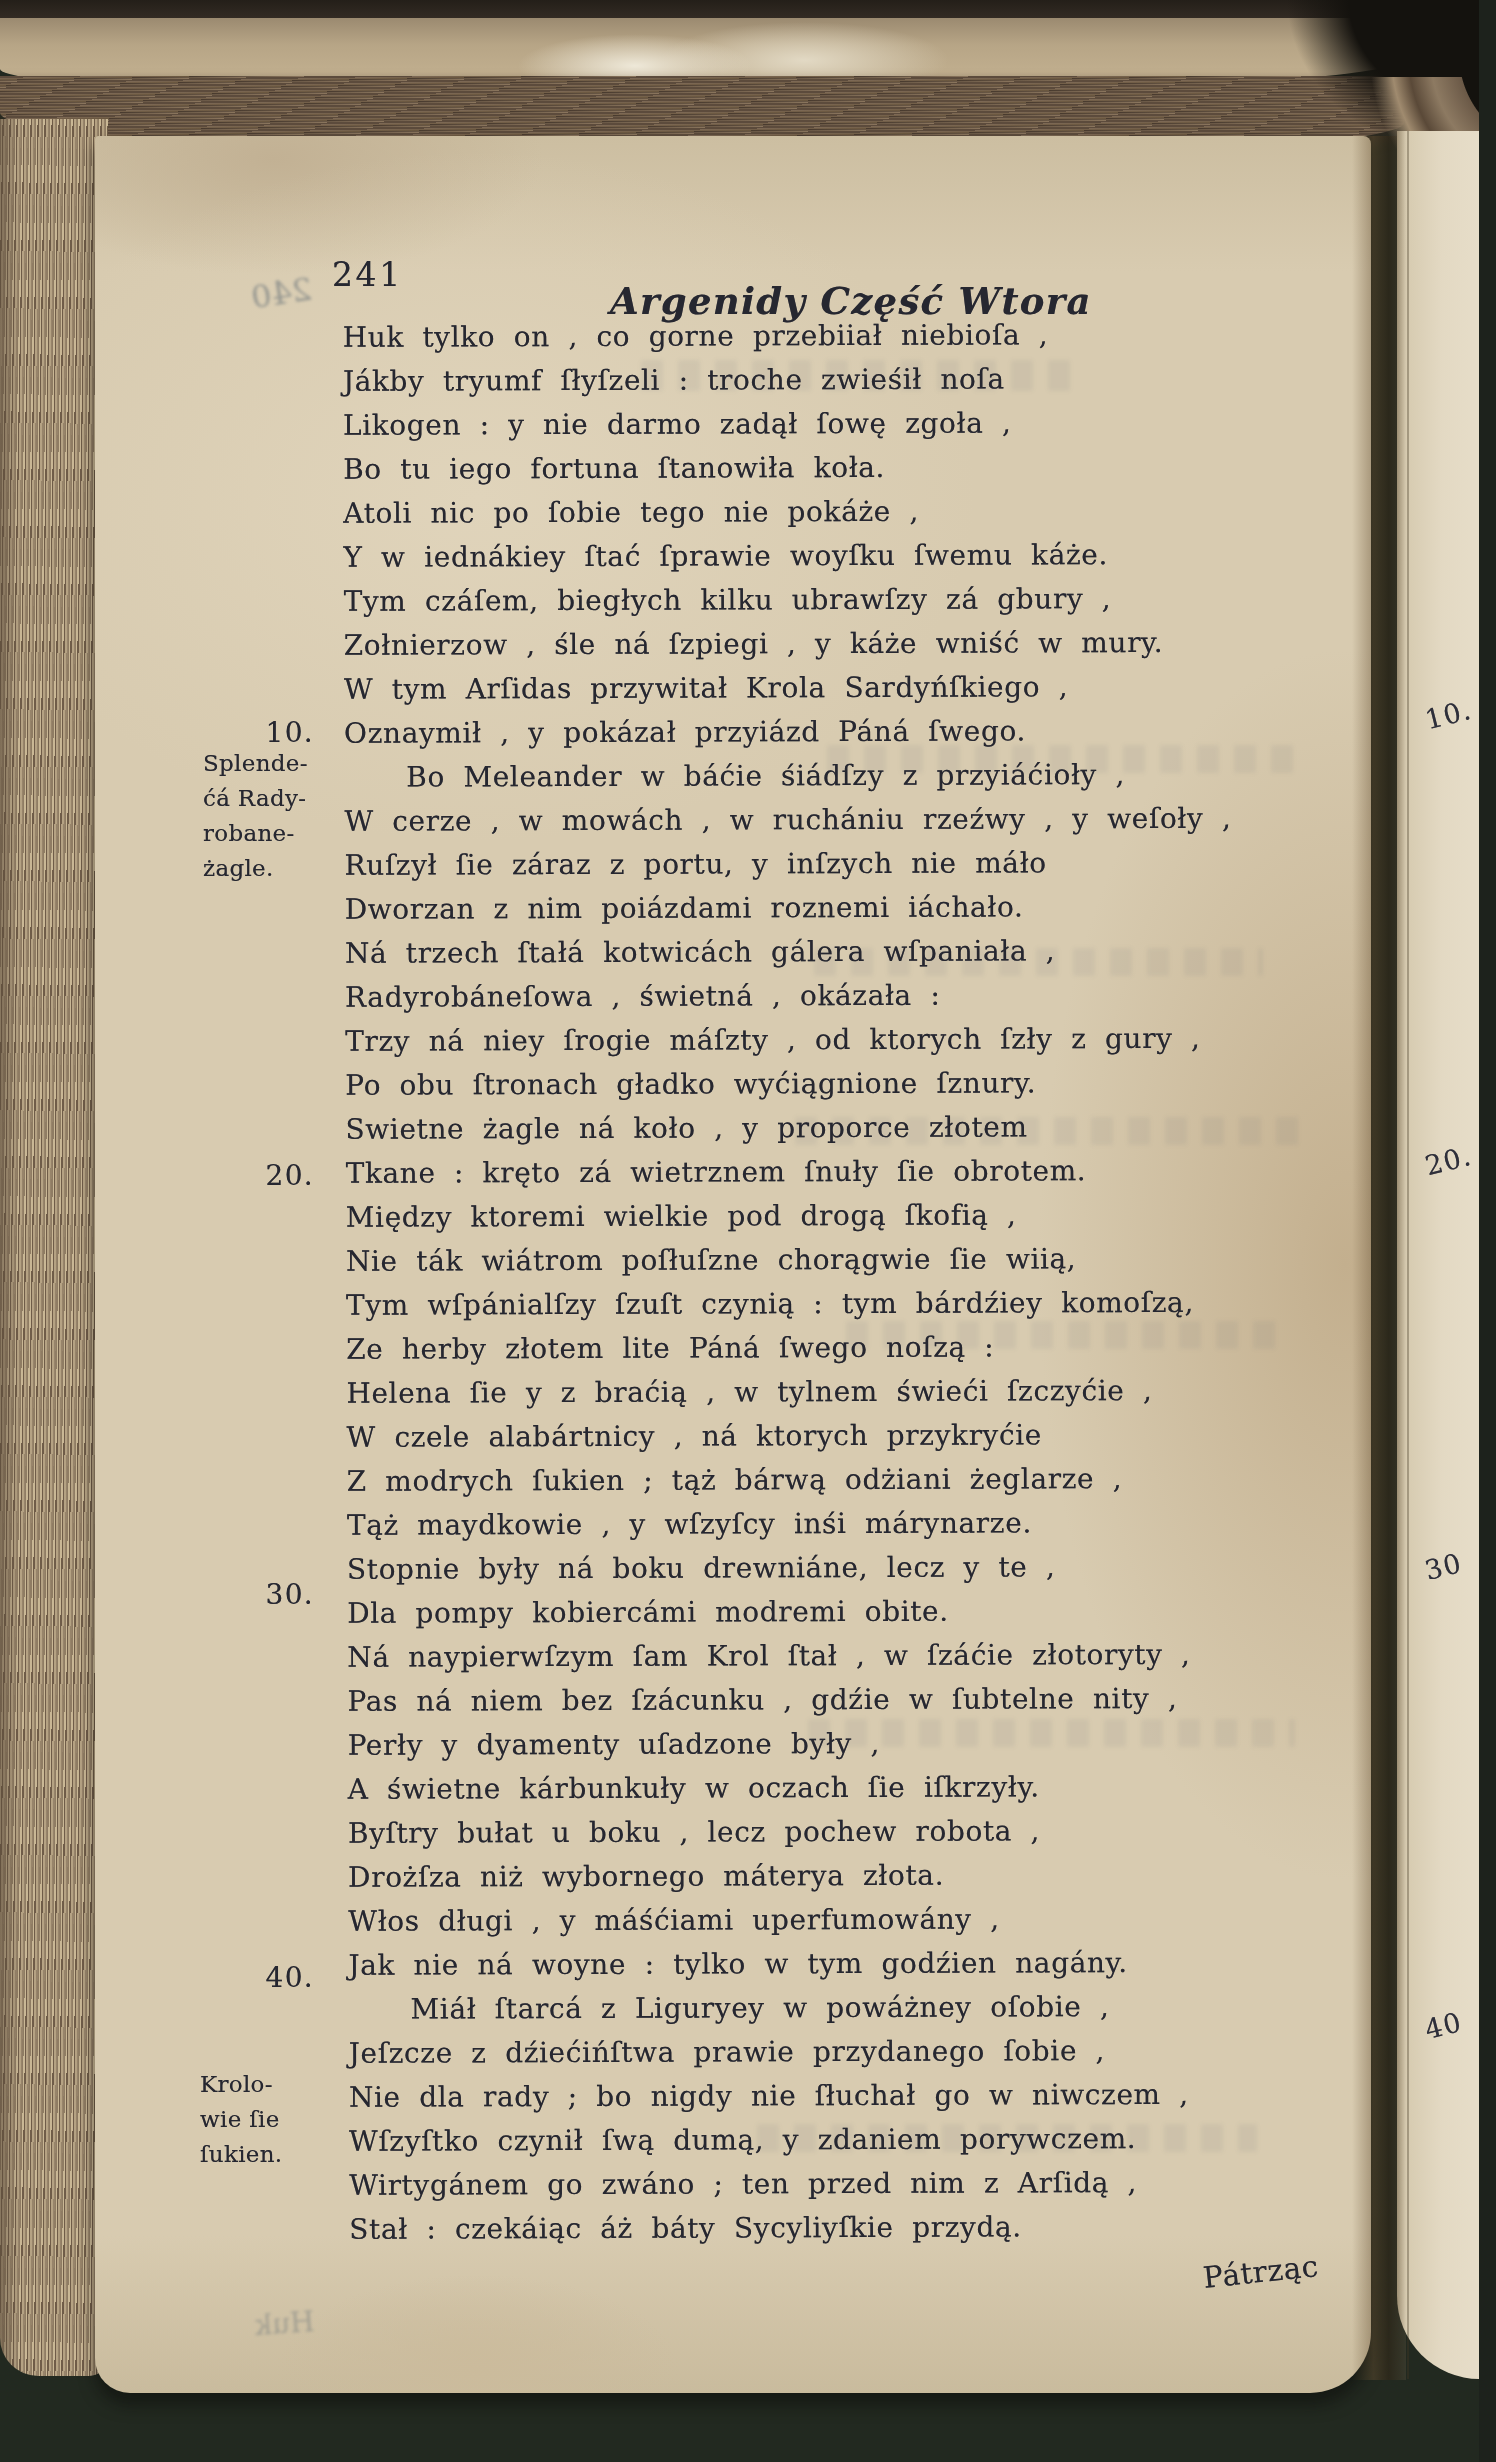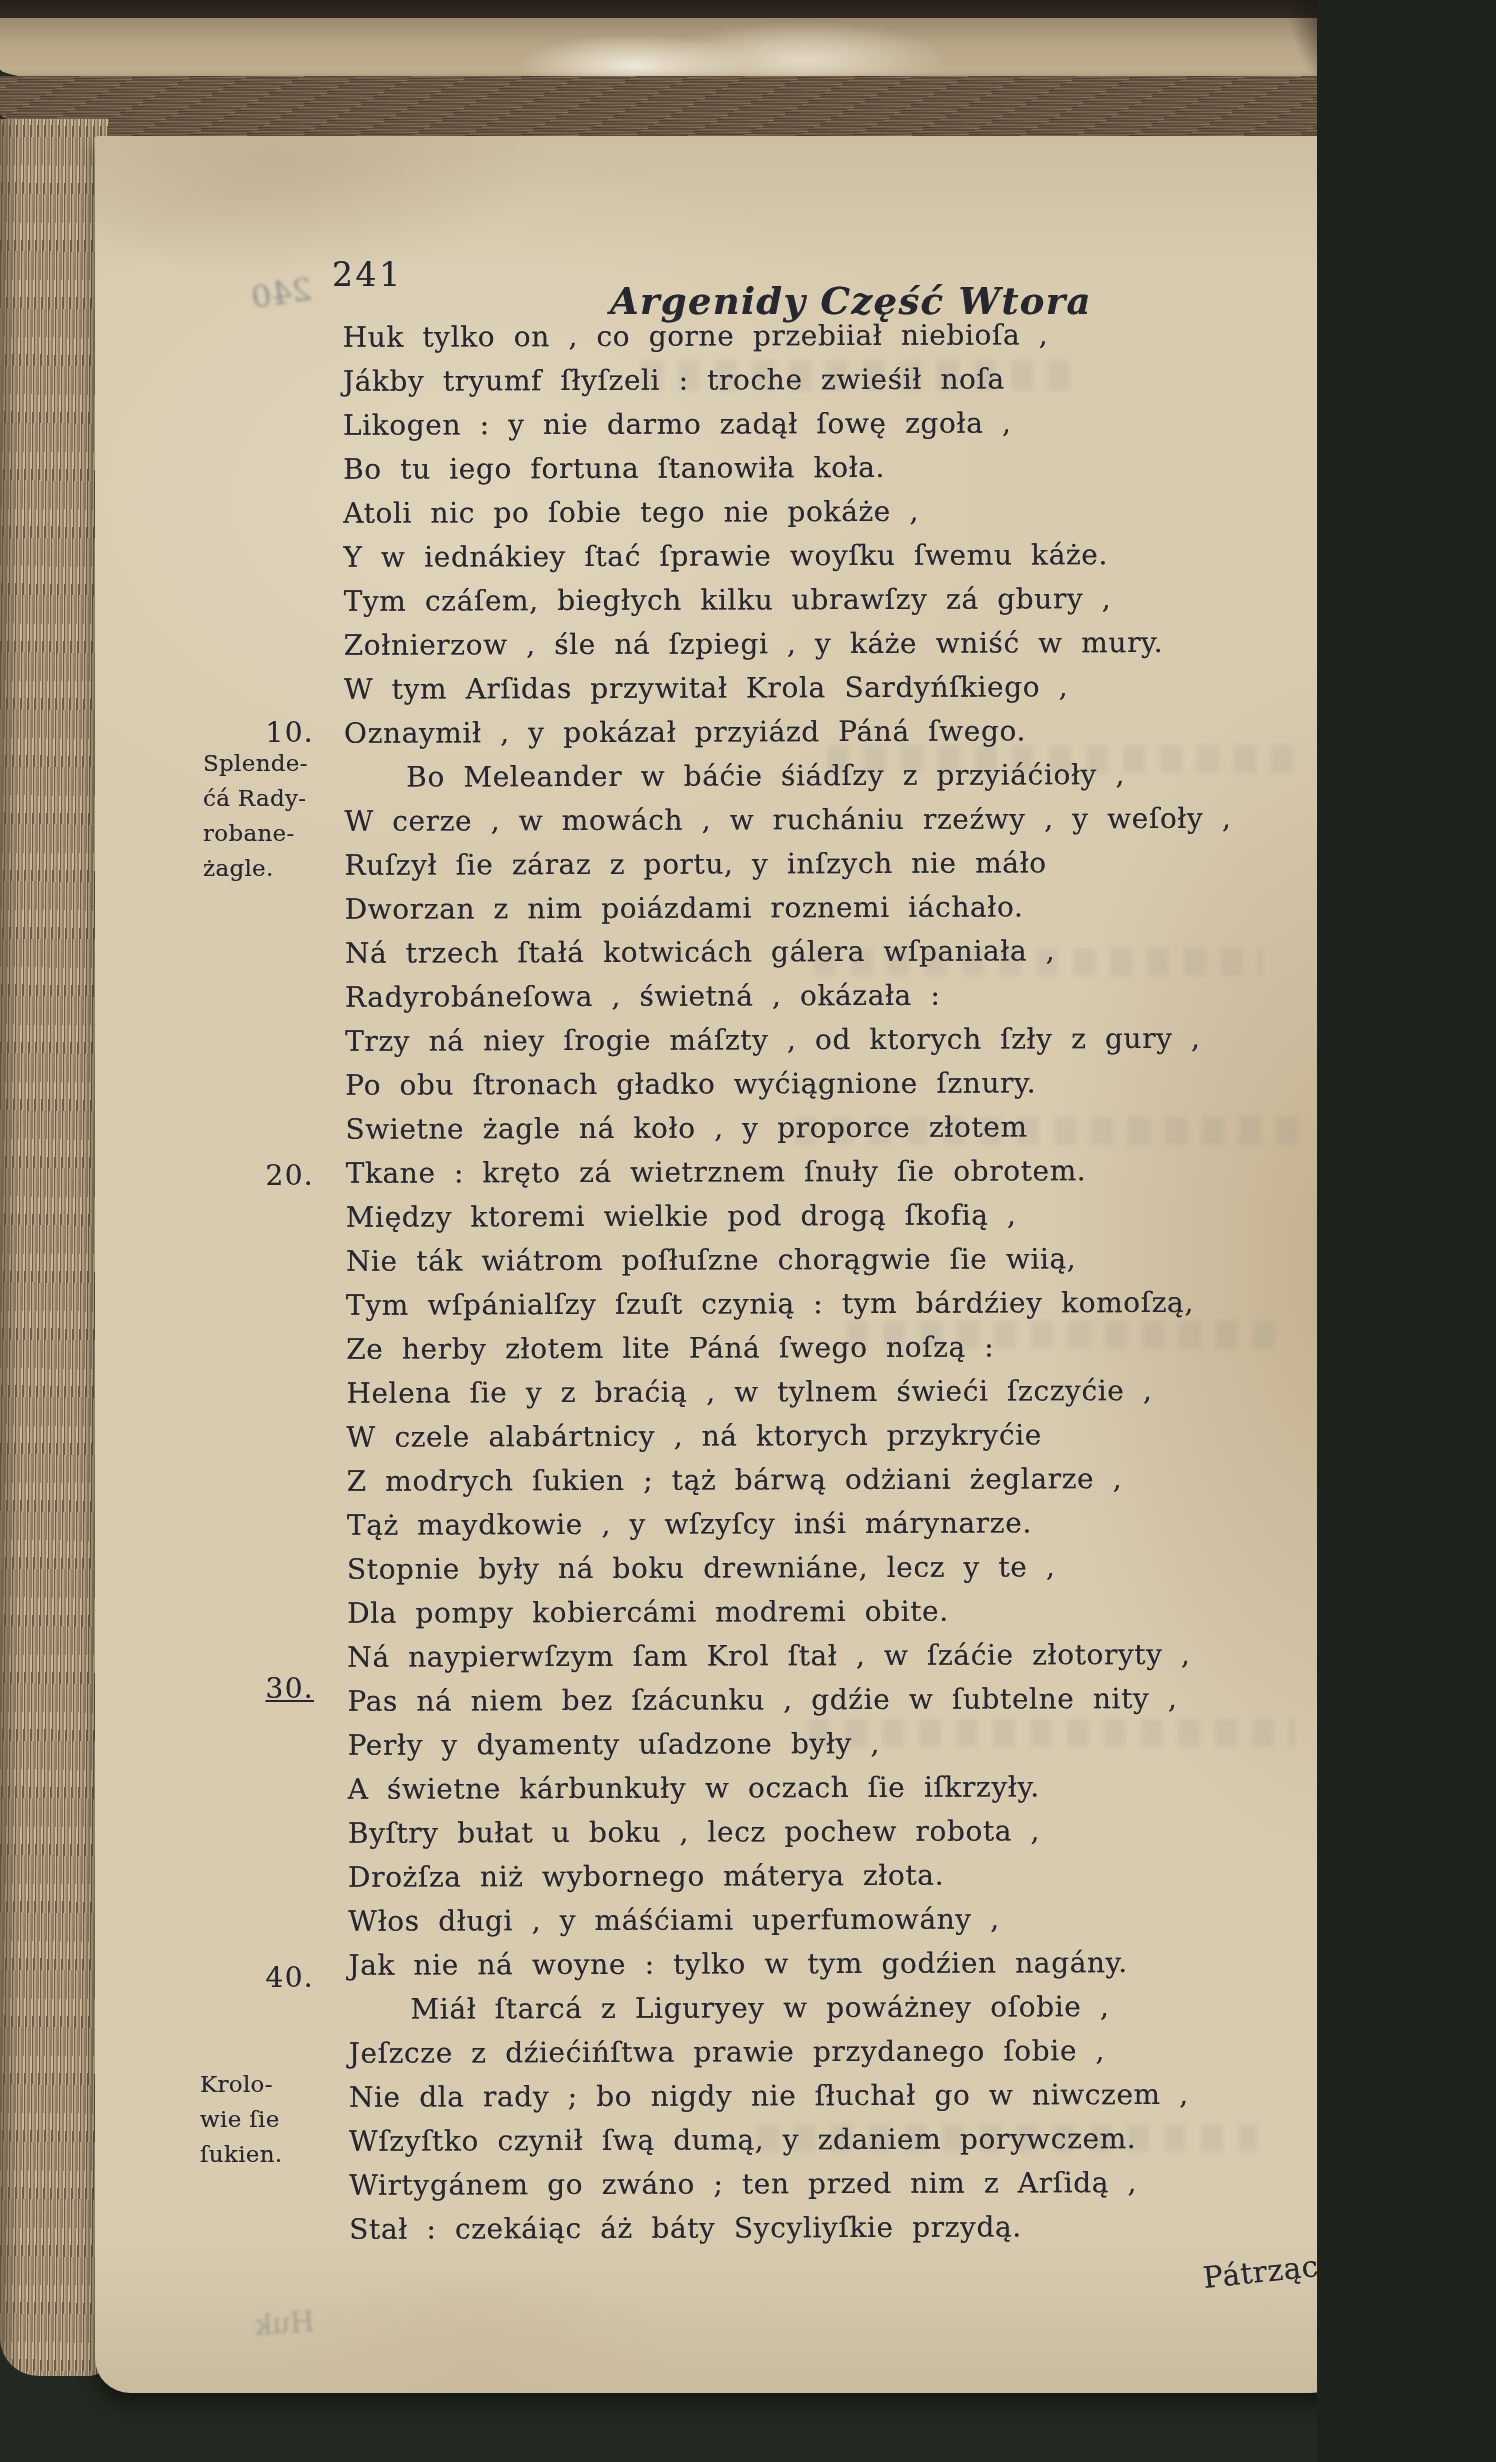--- a/index.html
+++ b/index.html
@@ -1,16 +1,16 @@
 <!DOCTYPE html>
 <html style="font-size:10.3px"><head>
 <meta charset="utf-8">
 <style>
   html,body{margin:0;padding:0;background:#1d221c;}
-  .scene{position:relative;width:1317px;height:2462px;overflow:hidden;
+  .scene{position:relative;width:1479px;height:2462px;overflow:hidden;
          background:#222920;font-family:"DejaVu Serif",serif;}
 
   
   .top-edge{position:absolute;left:0;top:0;width:1497px;height:167px;}
   .te-dark{position:absolute;left:0;top:0;width:1497px;height:45px;
            background:linear-gradient(180deg,#241f19 0%,#3a3129 60%,#55483a 100%);}
   .te-tan{position:absolute;left:0;top:18px;width:1411px;height:77px;
           background:
             radial-gradient(167px 45px at 45% 62%,#eee8d8 0%,rgba(238,232,216,0) 70%),
             radial-gradient(192px 51px at 57% 55%,#e2d9c4 0%,rgba(226,217,196,0) 75%),
@@ -67,21 +67,21 @@
   .header{position:absolute;left:610px;top:249px;font-size:37px;font-style:italic;
           font-weight:700;letter-spacing:1.3px;white-space:nowrap;margin-top:30px;}
   .lines{position:absolute;left:346px;top:314px;width:1039px;transform:rotate(-.2deg);}
   .poem-line{height:44px;line-height:44px;font-size:28px;white-space:nowrap;
              letter-spacing:0.6px;word-spacing:9px;}
   .poem-line.line-indent{padding-left:62px;}
   .margin-nums .stanza-num{position:absolute;left:228px;width:86px;text-align:right;
              font-size:28px;letter-spacing:1.3px;}
   .margin-nums .stanza-num:nth-of-type(1){top:716px;}
   .margin-nums .stanza-num:nth-of-type(2){top:1159px;}
-  .margin-nums .stanza-num:nth-of-type(3){top:1672px;text-decoration:underline;}
+  .margin-nums .stanza-num:nth-of-type(3){top:1578px;}
   .margin-nums .stanza-num:nth-of-type(4){top:1961px;}
   .gloss{position:absolute;font-size:23px;line-height:35px;letter-spacing:0.3px;}
   .gloss-1{left:203px;top:746px;}
   .gloss-2{left:200px;top:2067px;}
   .catchword{position:absolute;left:1203px;top:2255px;font-size:29.5px;letter-spacing:0.6px;
              transform:rotate(-6deg);}
   .facing-nums .facing-num{position:absolute;left:1425px;font-size:27px;color:#2e2f3a;
              transform:rotate(-14deg);letter-spacing:1.3px;}
   .facing-nums .facing-num:nth-of-type(1){top:699px;}
   .facing-nums .facing-num:nth-of-type(2){top:1145px;}

